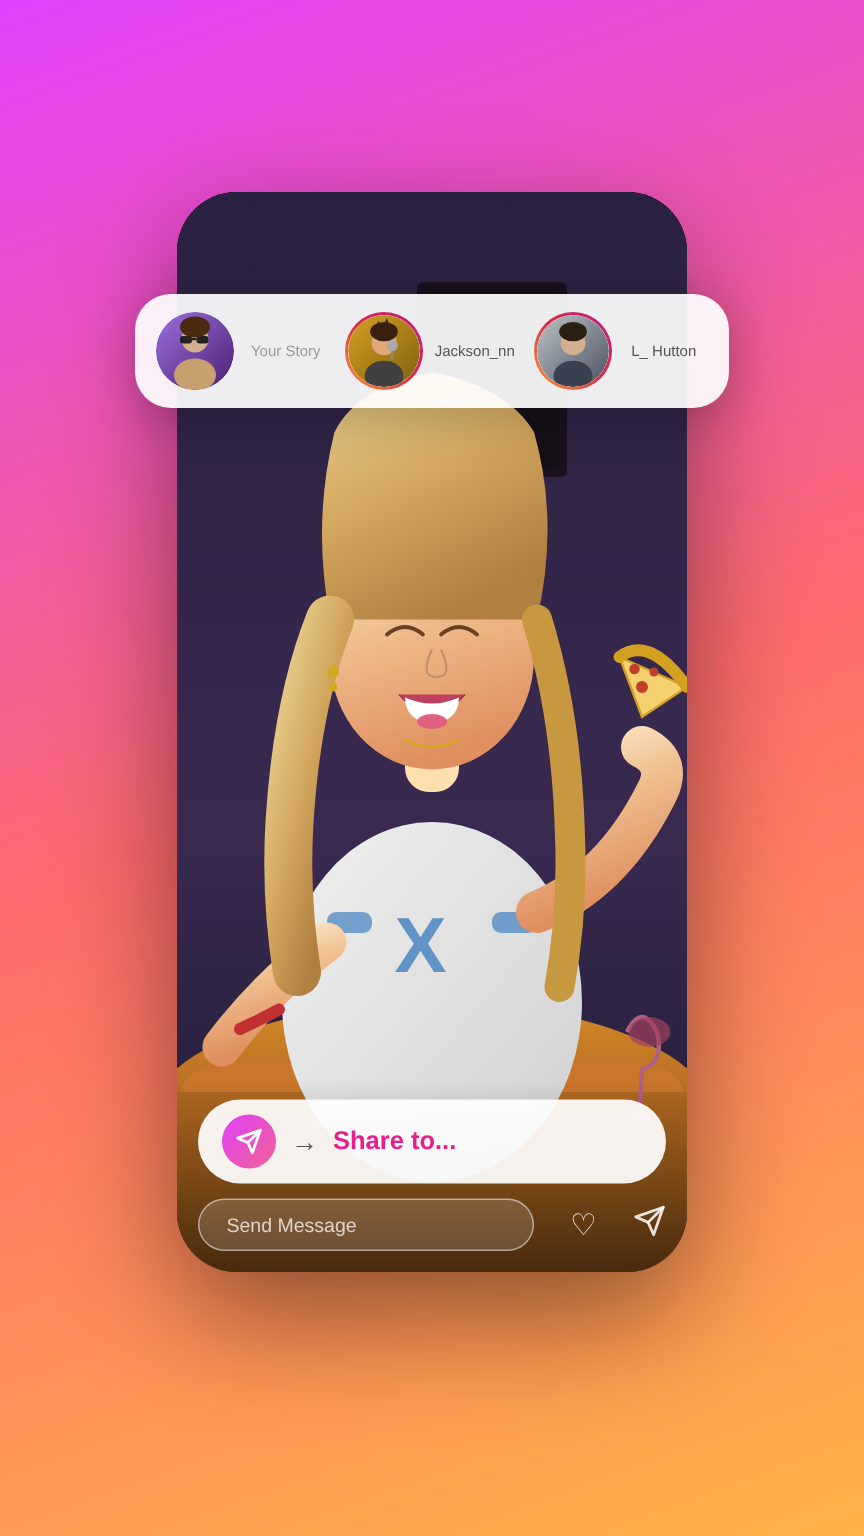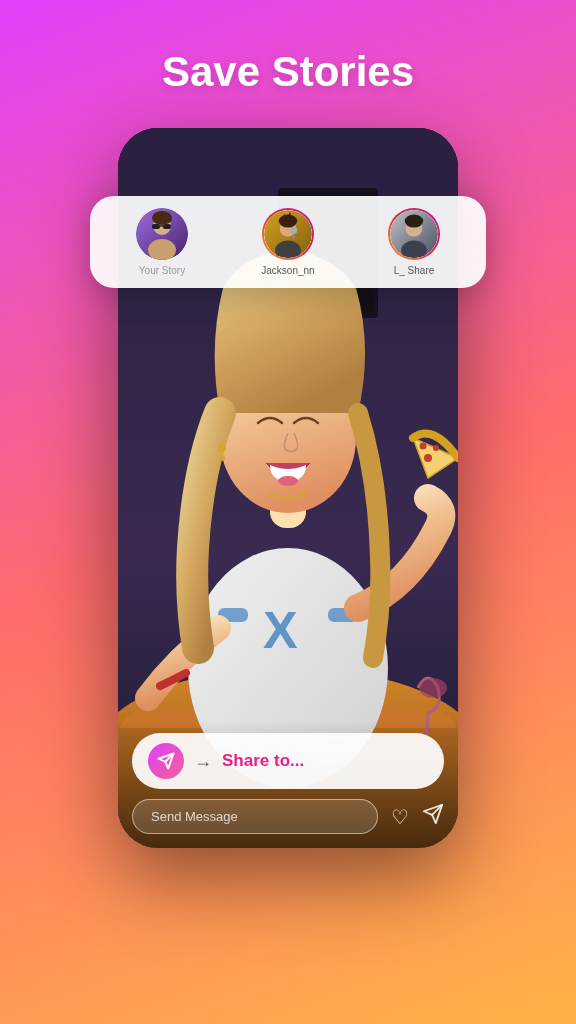--- a/index.html
+++ b/index.html
@@ -54,21 +54,21 @@
       background: rgba(255,255,255,0.92);
       border-radius: 24px;
       padding: 12px 14px;
       display: flex;
       gap: 10px;
       box-shadow: 0 8px 30px rgba(0,0,0,0.2);
     }
 
     .story-item {
       display: flex;
-      flex-direction: column;
+      flex-direction: row;
       align-items: center;
       gap: 5px;
       flex: 1;
       min-width: 0;
     }
 
     .story-avatar {
       width: 52px;
       height: 52px;
       border-radius: 50%;
@@ -222,21 +222,21 @@
 
     .share-text {
       color: #e91e8c;
       font-size: 17px;
       font-weight: 700;
     }
 
     .send-bar {
       display: flex;
       align-items: center;
-      gap: 13px;
+      gap: 24px;
     }
 
     .send-input {
       flex: 1;
       background: rgba(255,255,255,0.15);
       border: 1.5px solid rgba(255,255,255,0.5);
       border-radius: 22px;
       padding: 9px 18px;
       color: white;
       font-size: 13px;
@@ -259,21 +259,21 @@
       background:
         radial-gradient(ellipse at 50% 30%, #e8c890 0%, transparent 50%),
         radial-gradient(ellipse at 30% 70%, #c8762a 0%, transparent 40%),
         linear-gradient(180deg, #1a1520 0%, #2d1f3d 25%, #4a2040 45%, #7a4020 70%, #c8762a 100%);
     }
   </style>
 </head>
 <body>
 
 <h1 class="headline">
-  <span>Save Stories</span><br>
+  <br>
 </h1>
 
 <div class="phone-wrapper">
 
   <div class="stories-tray">
 
     <div class="story-item">
       <div class="story-avatar your-story">
         <div class="avatar-inner av-yours">
 
@@ -338,21 +338,21 @@
                   <stop offset="100%" stop-color="#4a5060"></stop>
                 </linearGradient>
               </defs>
             <circle cx="26" cy="20" r="9" fill="#d4b090"></circle>
             <ellipse cx="26" cy="44" rx="14" ry="11" fill="#3a4050"></ellipse>
 
             <ellipse cx="26" cy="12" rx="10" ry="7" fill="#2a2010"></ellipse>
           </svg>
         </div>
       </div>
-      <span class="story-label">L_ Share</span>
+      <span class="story-label">L_ Hutton</span>
     </div>
 
   </div>
 
   <div class="phone-frame">
 
     <div class="story-photo-bg">
 
       <svg width="340" height="720" viewBox="0 0 340 720" style="position:absolute;inset:0;">
         <defs>

